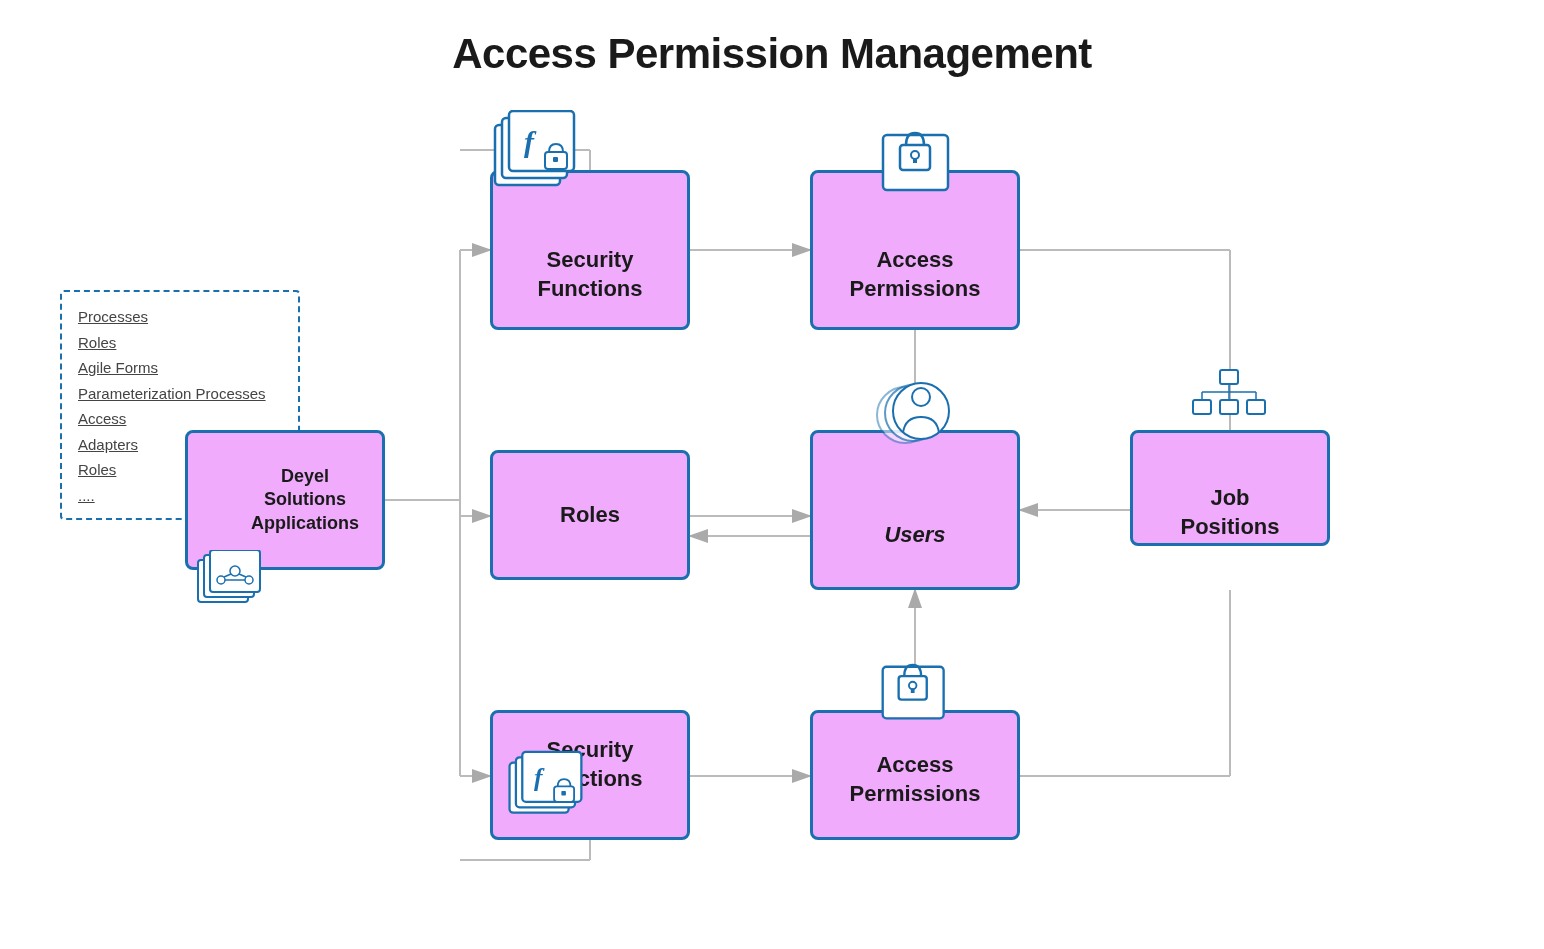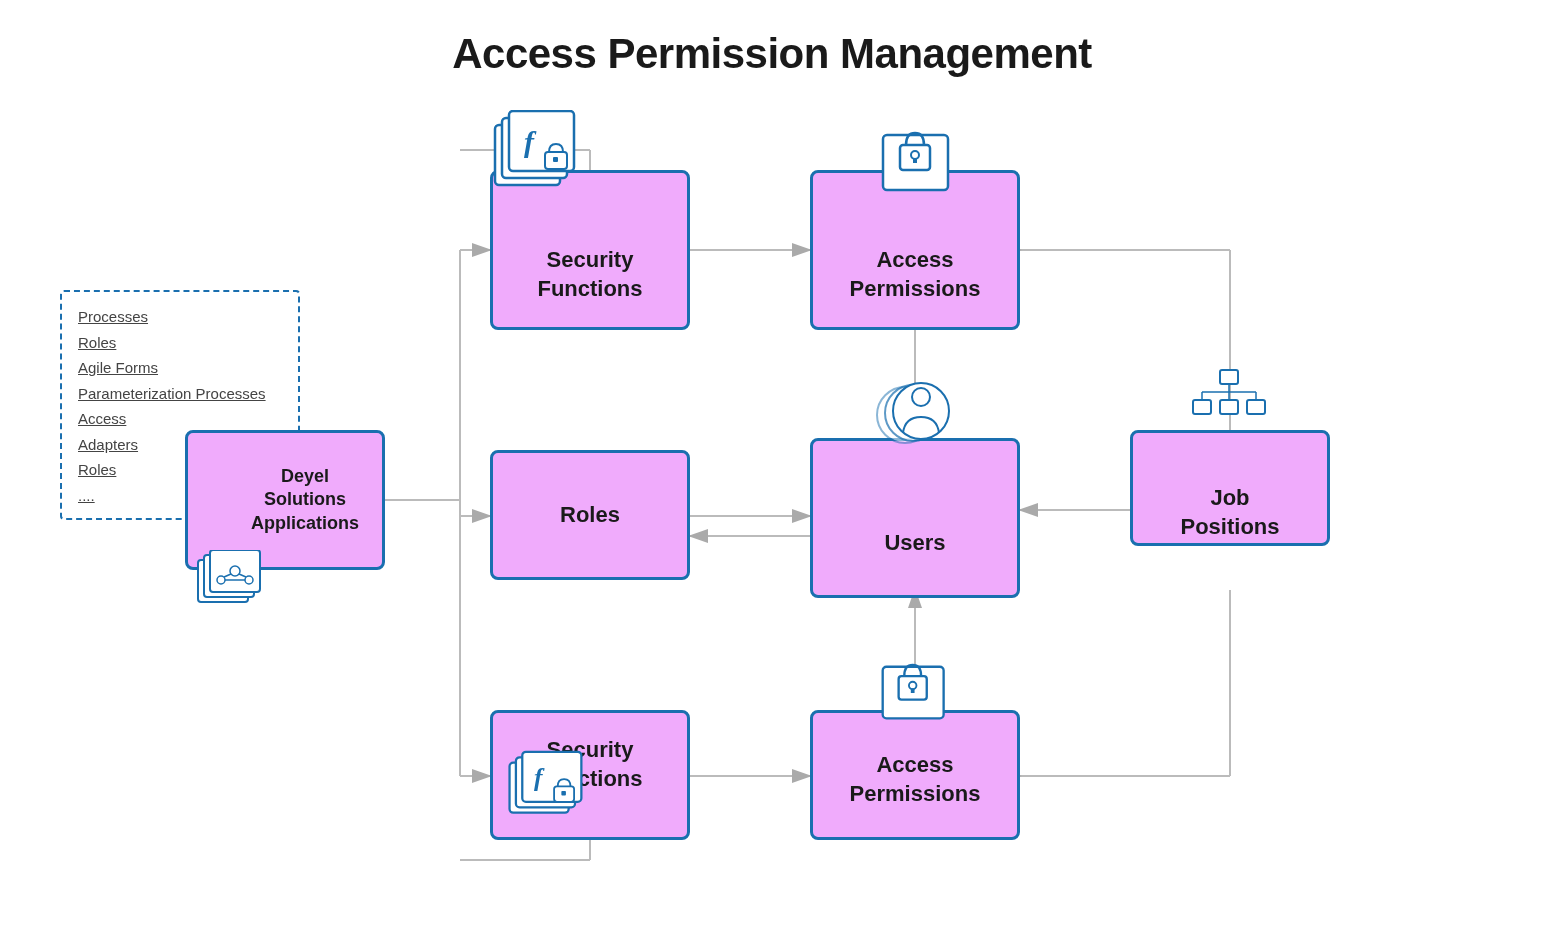--- a/index.html
+++ b/index.html
@@ -71,21 +71,22 @@
       height: 130px;
       left: 490px;
       top: 360px;
     }
 
     
     .box-users {
       width: 210px;
       height: 160px;
       left: 810px;
-      top: 348px;
+      top: 340px;
+      font-style: italic;
     }
 
     
     .box-jobs {
       width: 200px;
       height: 116px;
       left: 1130px;
       top: 340px;
     }
 

